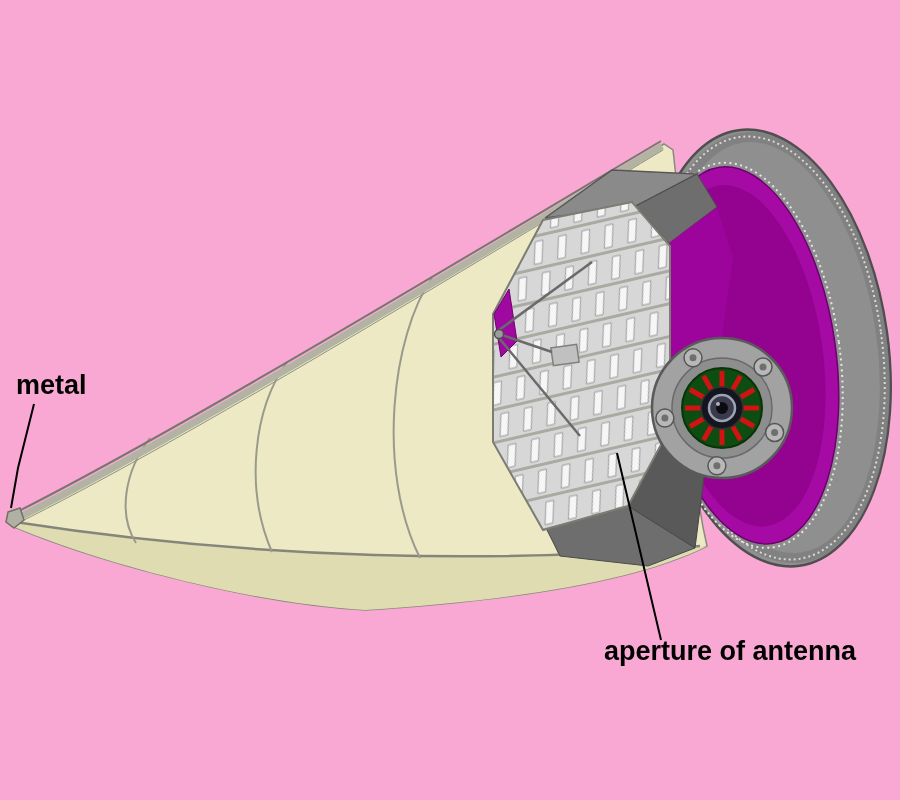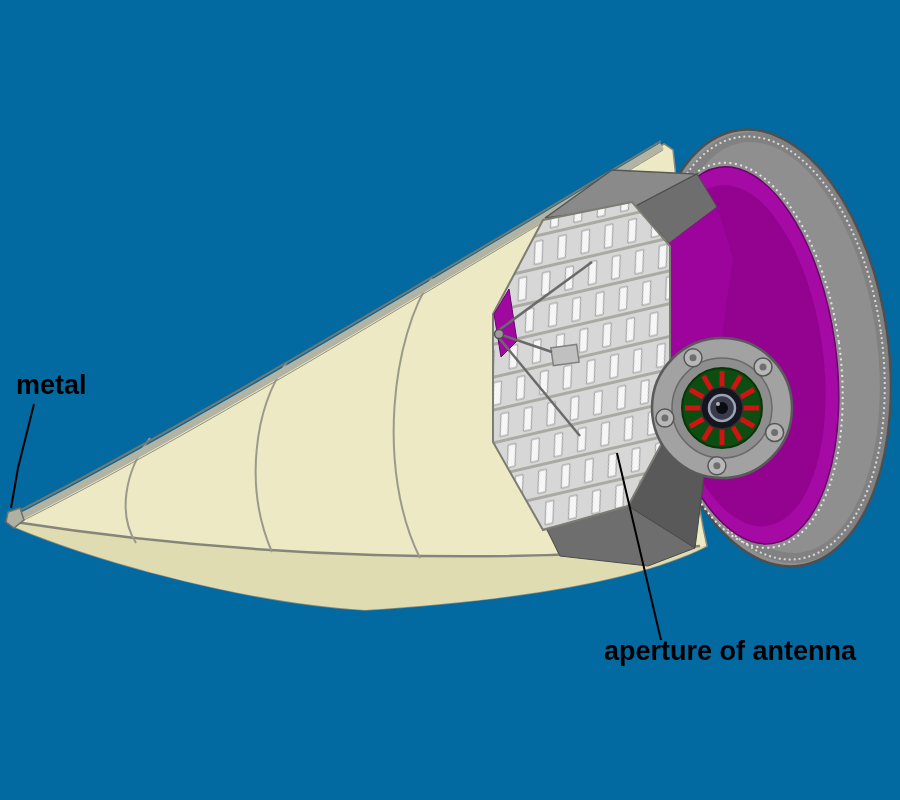--- a/index.html
+++ b/index.html
@@ -1,20 +1,20 @@
 <!DOCTYPE html>
 <html><head>
 <meta charset="utf-8">
 <style>
   html, body { margin: 0; padding: 0; background: #ffffff; }
   .stage {
     position: relative;
     width: 900px;
     height: 800px;
-    background: #0369a1;
+    background: #f9a8d4;
     overflow: hidden;
     font-family: "Liberation Sans", sans-serif;
   }
   .stage svg { display: block; }
   .cad-label {
     font-family: "Liberation Sans", sans-serif;
     font-weight: bold;
     font-size: 27px;
     fill: #000000;
   }

